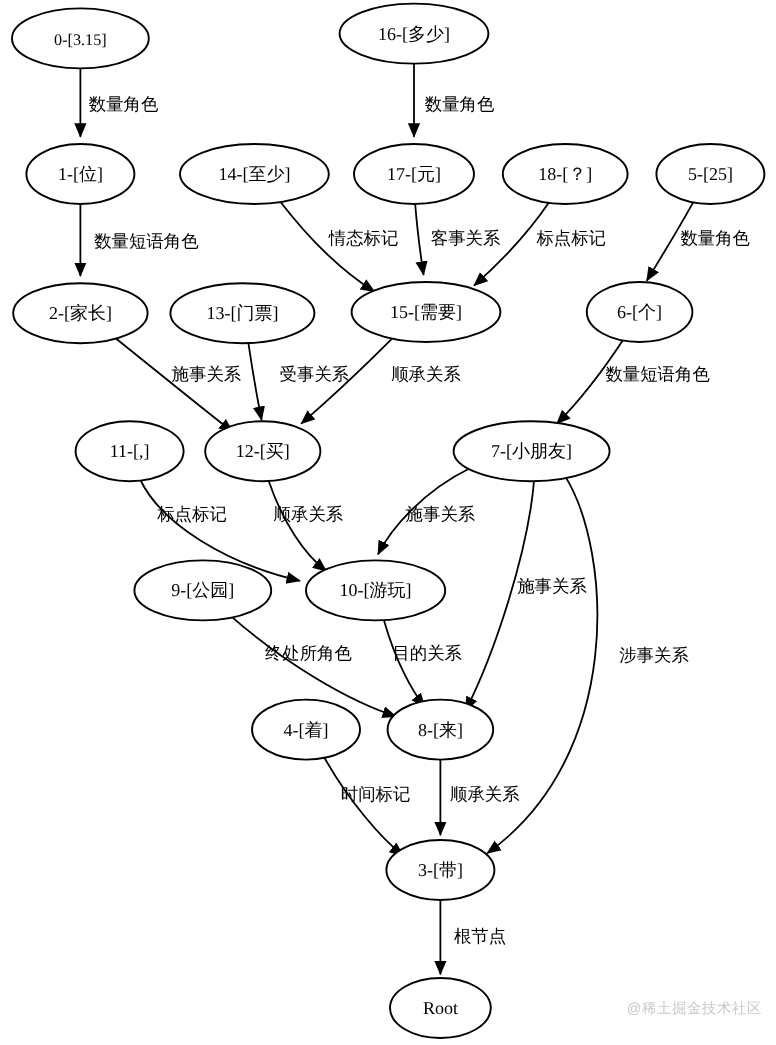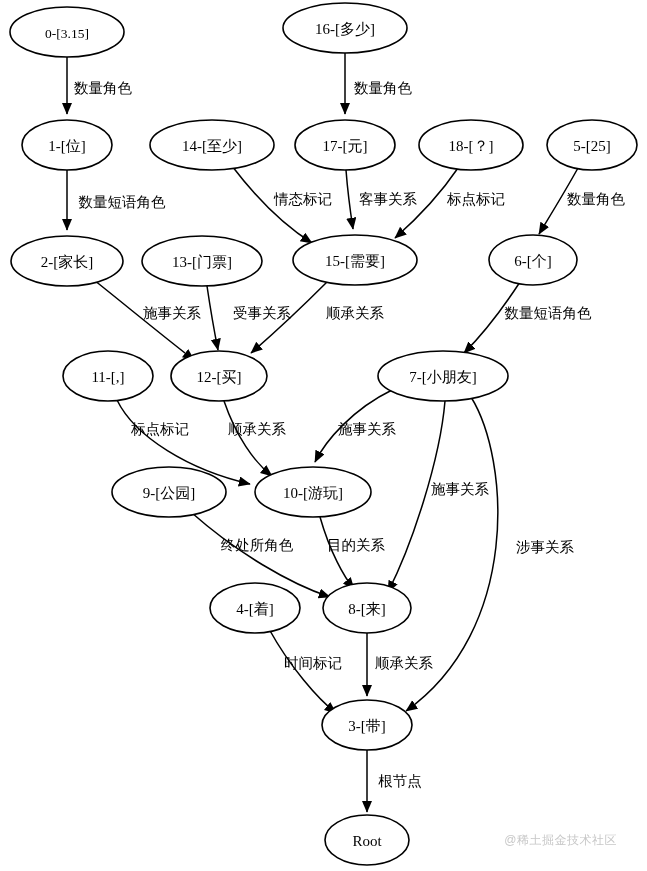--- a/index.html
+++ b/index.html
@@ -7,21 +7,21 @@
        font-family:"Liberation Serif","DejaVu Serif",serif;}
   #graph-root{position:relative;width:647px;height:871px;background:#fff;}
   svg.graph-canvas{position:absolute;left:0;top:0;width:647px;height:871px;}
   .node-ellipse{fill:#ffffff;stroke:#000000;stroke-width:1.6;}
   .node-label{font-family:"Liberation Serif","DejaVu Serif",serif;
               font-size:15px;fill:#000;text-anchor:middle;dominant-baseline:central;}
   .node-label.small{font-size:13.5px;}
   .edge-path{fill:none;stroke:#000000;stroke-width:1.5;}
   .edge-label{font-family:"Liberation Serif","DejaVu Serif",serif;
               font-size:14.5px;fill:#000;text-anchor:middle;dominant-baseline:central;}
-  .watermark{position:absolute;right:30px;bottom:22px;
+  .watermark{position:absolute;right:12px;bottom:22px;
              font-family:"Liberation Sans","DejaVu Sans",sans-serif;
              font-size:12px;color:#c8c8c8;letter-spacing:0.5px;
              user-select:none;white-space:nowrap;}
 </style>
 </head>
 <body>
 
 <div id="graph-root">
   <svg class="graph-canvas" viewBox="0 0 647 871">
     <defs>

